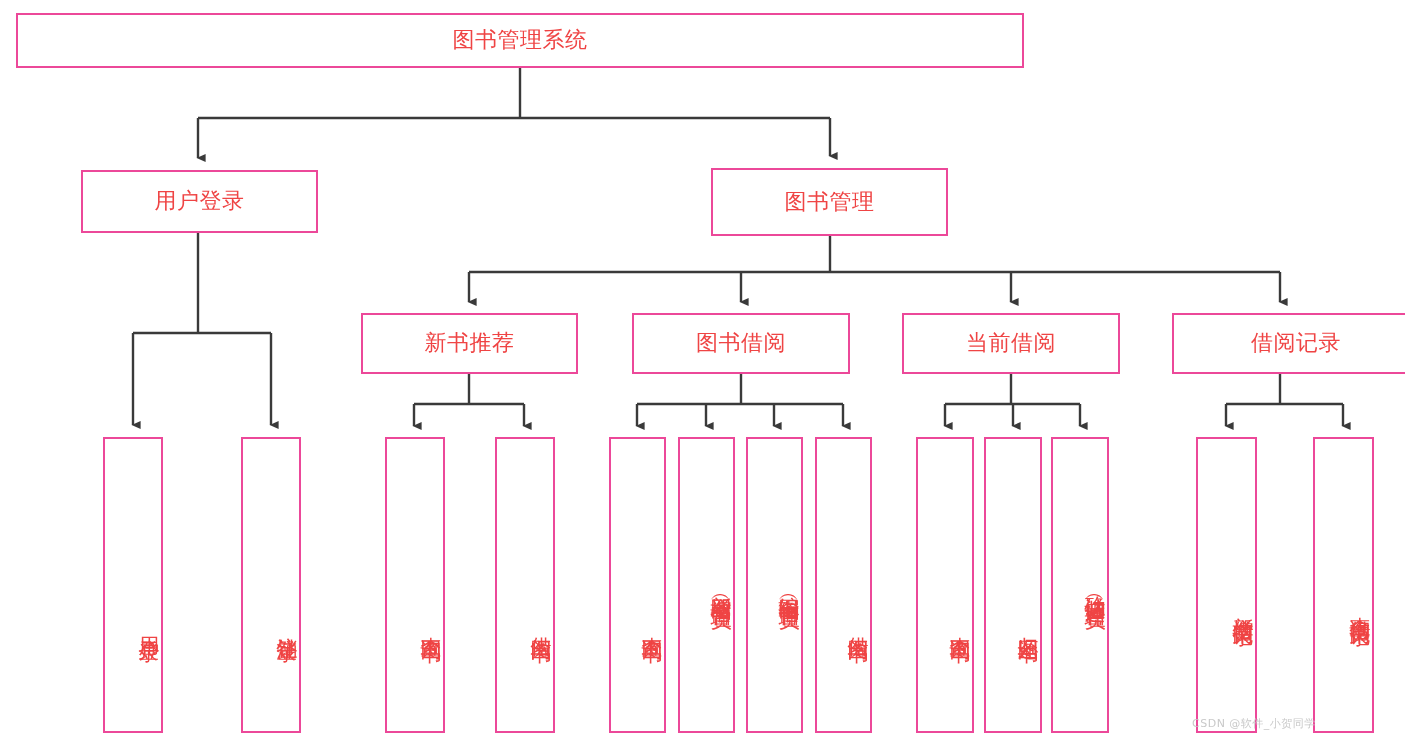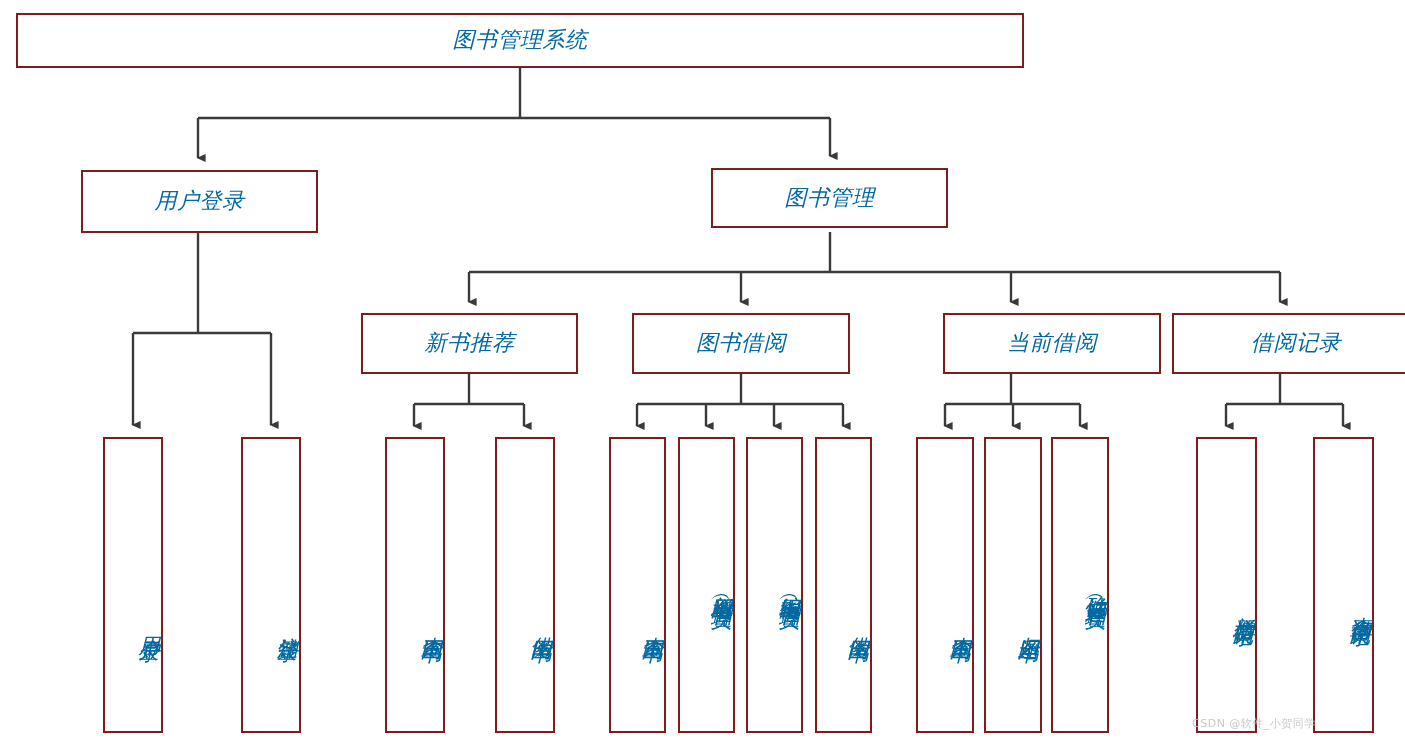--- a/index.html
+++ b/index.html
@@ -22,26 +22,25 @@
     left: 0;
     top: 0;
     width: 1405px;
     height: 747px;
     pointer-events: none;
   }
   .node {
     position: absolute;
     box-sizing: border-box;
     background: #ffffff;
-    border: 2px solid #7f1d1d;
+    border: 2px solid #ec4899;
     display: flex;
     align-items: center;
     justify-content: center;
-    color: #0369a1;
-    font-style: italic;
+    color: #ef4444;
   }
   .node-h {
     font-size: 22px;
     letter-spacing: 0.5px;
     line-height: 1.2;
     white-space: nowrap;
   }
   .node-root {
     font-size: 22px;
   }
@@ -128,33 +127,33 @@
   </svg>
 
   <div class="node node-h node-root" style="left:16px; top:13px; width:1008px; height:55px;">
     <span>图书管理系统</span>
   </div>
 
   <div class="node node-h" style="left:81px; top:170px; width:237px; height:63px;">
     <span>用户登录</span>
   </div>
 
-  <div class="node node-h" style="left:711px; top:168px; width:237px; height:60px;">
+  <div class="node node-h" style="left:711px; top:168px; width:237px; height:68px;">
     <span>图书管理</span>
   </div>
 
   <div class="node node-h" style="left:632px; top:313px; width:218px; height:61px;">
     <span>图书借阅</span>
   </div>
 
   <div class="node node-h" style="left:361px; top:313px; width:217px; height:61px;">
     <span>新书推荐</span>
   </div>
 
-  <div class="node node-h" style="left:902px; top:313px; width:218px; height:61px;margin-left:41px;">
+  <div class="node node-h" style="left:902px; top:313px; width:218px; height:61px;">
     <span>当前借阅</span>
   </div>
 
   <div class="node node-h" style="left:1172px; top:313px; width:248px; height:61px;">
     <span>借阅记录</span>
   </div>
 
   <div class="node node-v" style="left:103px; top:437px; width:60px; height:296px; padding-top:78px;">
     <span class="vtext">用户登录</span>
   </div>

